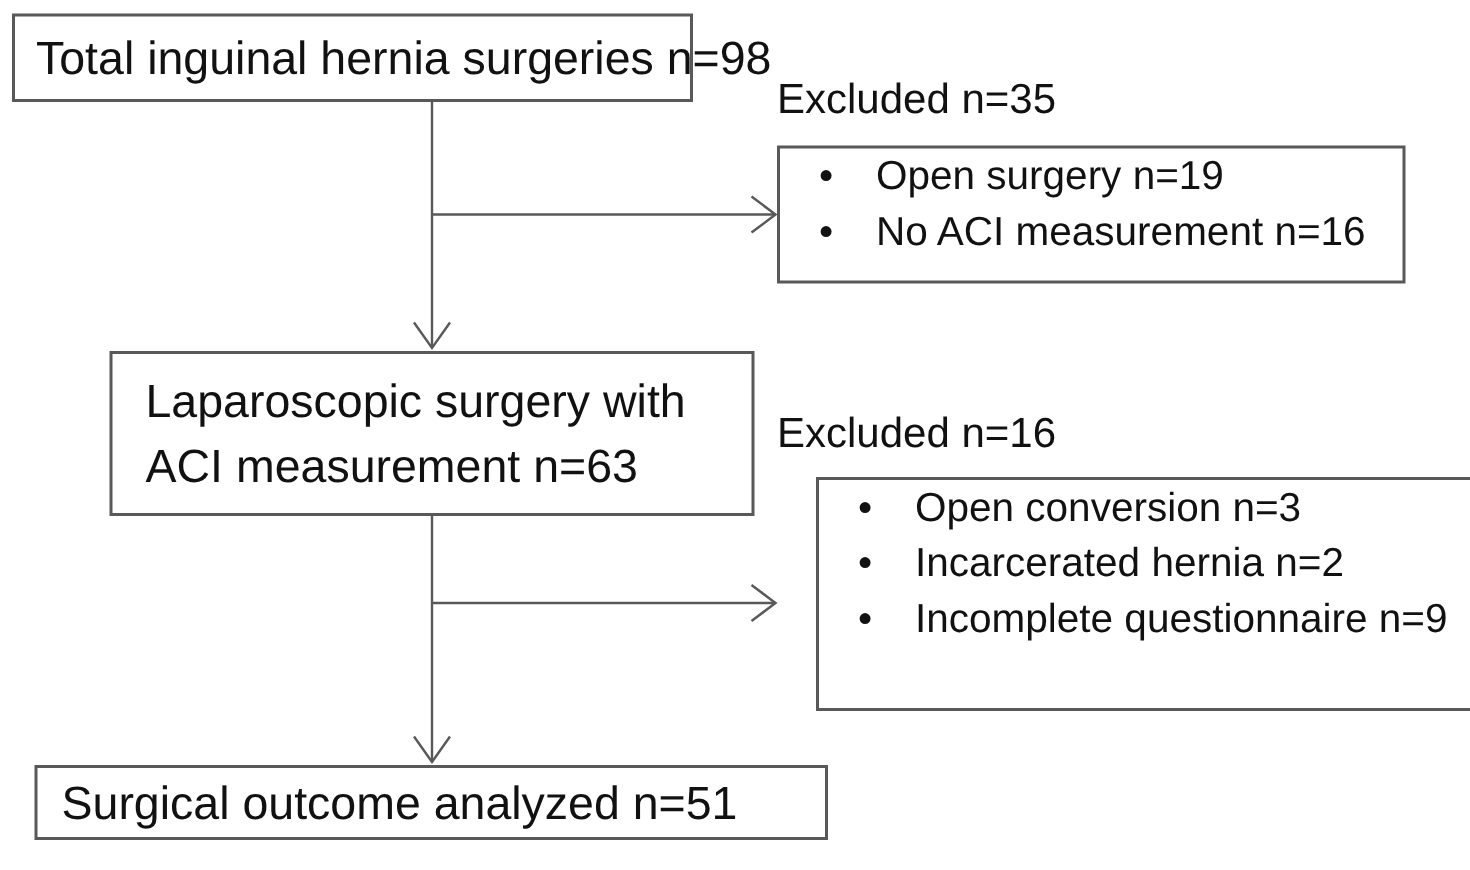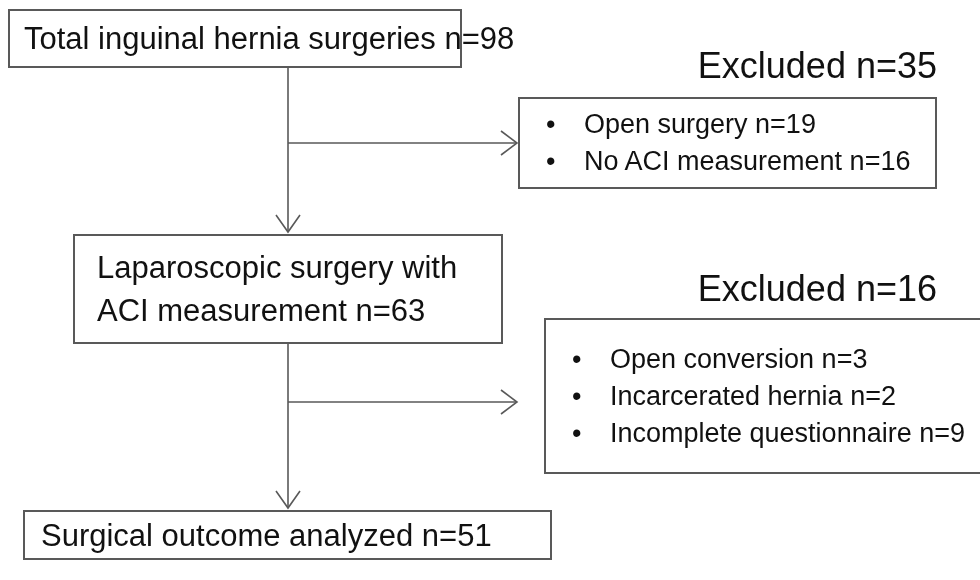--- a/index.html
+++ b/index.html
@@ -41,36 +41,35 @@
     white-space: nowrap;
   }
   .node-top    { left: 8px;  top: 9px;   width: 454px; height: 59px;  padding-left: 14px; }
   .node-mid    { left: 73px; top: 234px; width: 430px; height: 110px; padding-left: 22px; }
   .node-bottom { left: 23px; top: 510px; width: 529px; height: 50px;  padding-left: 16px; }
 
   .excl-title {
     position: absolute;
     left: 518px;
     width: 419px;
-    text-align: right;
-    font-size: 36px;
+    text-align: left;
+    font-size: 28px;
     line-height: 36px;
     white-space: nowrap;
   }
   .excl-title-1 { top: 48px; }
   .excl-title-2 { top: 271px; }
 
   .excl-box {
     position: absolute;
     box-sizing: border-box;
     border: 2px solid #595959;
     background: #ffffff;
     display: flex;
     flex-direction: column;
-    justify-content: center;
   }
   .excl-box-1 { left: 518px; top: 97px;  width: 419px; height: 92px; }
   .excl-box-2 { left: 544px; top: 318px; width: 457px; height: 156px; }
 
   .excl-box ul {
     margin: 0;
     padding: 0;
     list-style: none;
   }
   .excl-box li {

